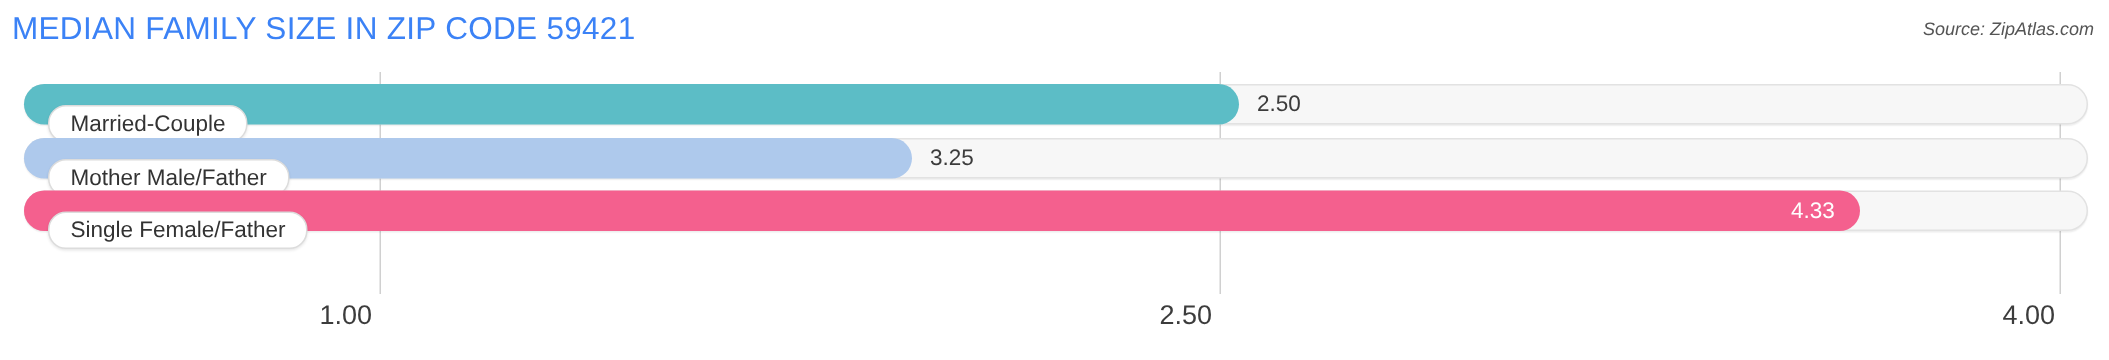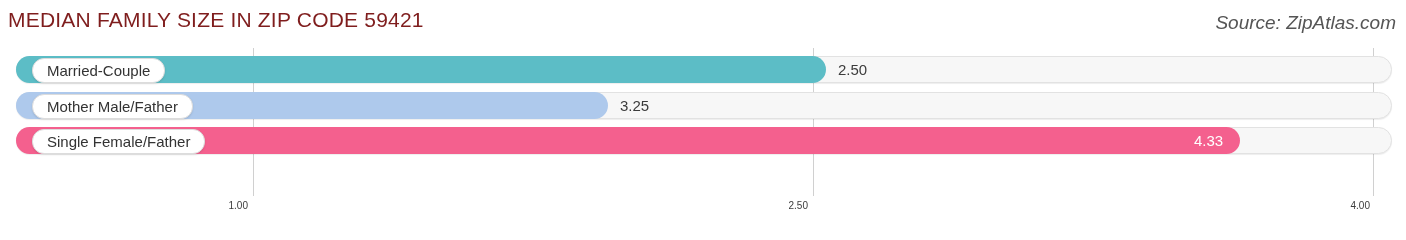--- a/index.html
+++ b/index.html
@@ -15,29 +15,29 @@
     overflow: hidden;
   }
 
   
   #chart-title {
     position: absolute;
     left: 8px;
     top: 8px;
     font-size: 21px;
     letter-spacing: 0.2px;
-    color: #7f1d1d;
+    color: #3b82f6;
     font-weight: 400;
     white-space: nowrap;
   }
   #source-note {
     position: absolute;
     right: 10px;
     top: 12px;
-    font-size: 19px;
+    font-size: 12px;
     font-style: italic;
     color: #555555;
     white-space: nowrap;
   }
 
   
   #plot-area {
     position: absolute;
     left: 0;
     top: 48px;
@@ -77,21 +77,21 @@
     position: absolute;
     left: 0;
     top: 0;
     height: 27px;
     border-radius: 14px;
     box-sizing: border-box;
   }
   .bar-label-pill {
     position: absolute;
     left: 16px;
-    top: 2px;
+    top: 14px;
     height: 23px;
     line-height: 23px;
     padding: 0 14px;
     background: #ffffff;
     border: 1px solid #dcdcdc;
     border-radius: 12px;
     font-size: 15px;
     color: #333333;
     white-space: nowrap;
     box-shadow: 0 1px 2px rgba(0,0,0,0.10);
@@ -119,21 +119,21 @@
   #axis-area {
     position: absolute;
     left: 0;
     top: 196px;
     width: 1406px;
     height: 37px;
   }
   .axis-tick-label {
     position: absolute;
     top: 4px;
-    font-size: 10px;
+    font-size: 18px;
     color: #3c3c3c;
     white-space: nowrap;
     transform: translateX(-100%);
   }
 </style>
 </head>
 <body>
 
 <div id="chart-title">MEDIAN FAMILY SIZE IN ZIP CODE 59421</div>
 

